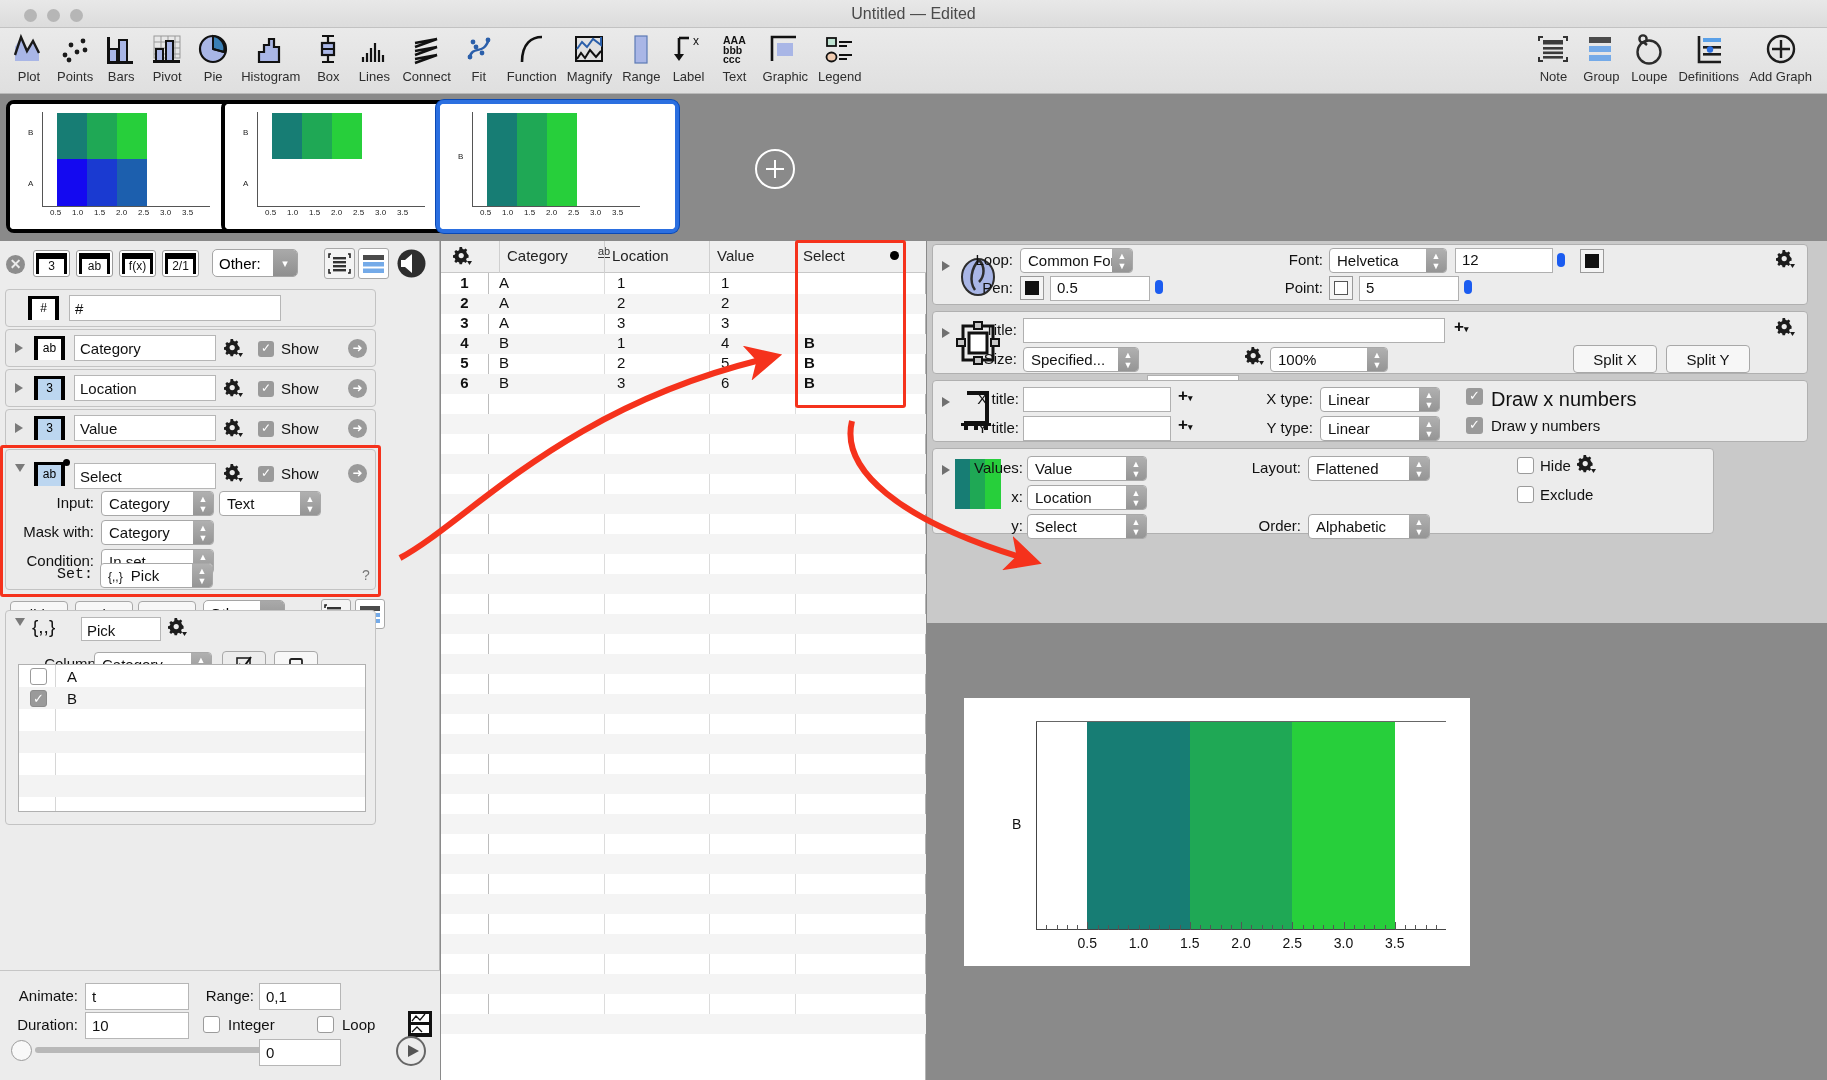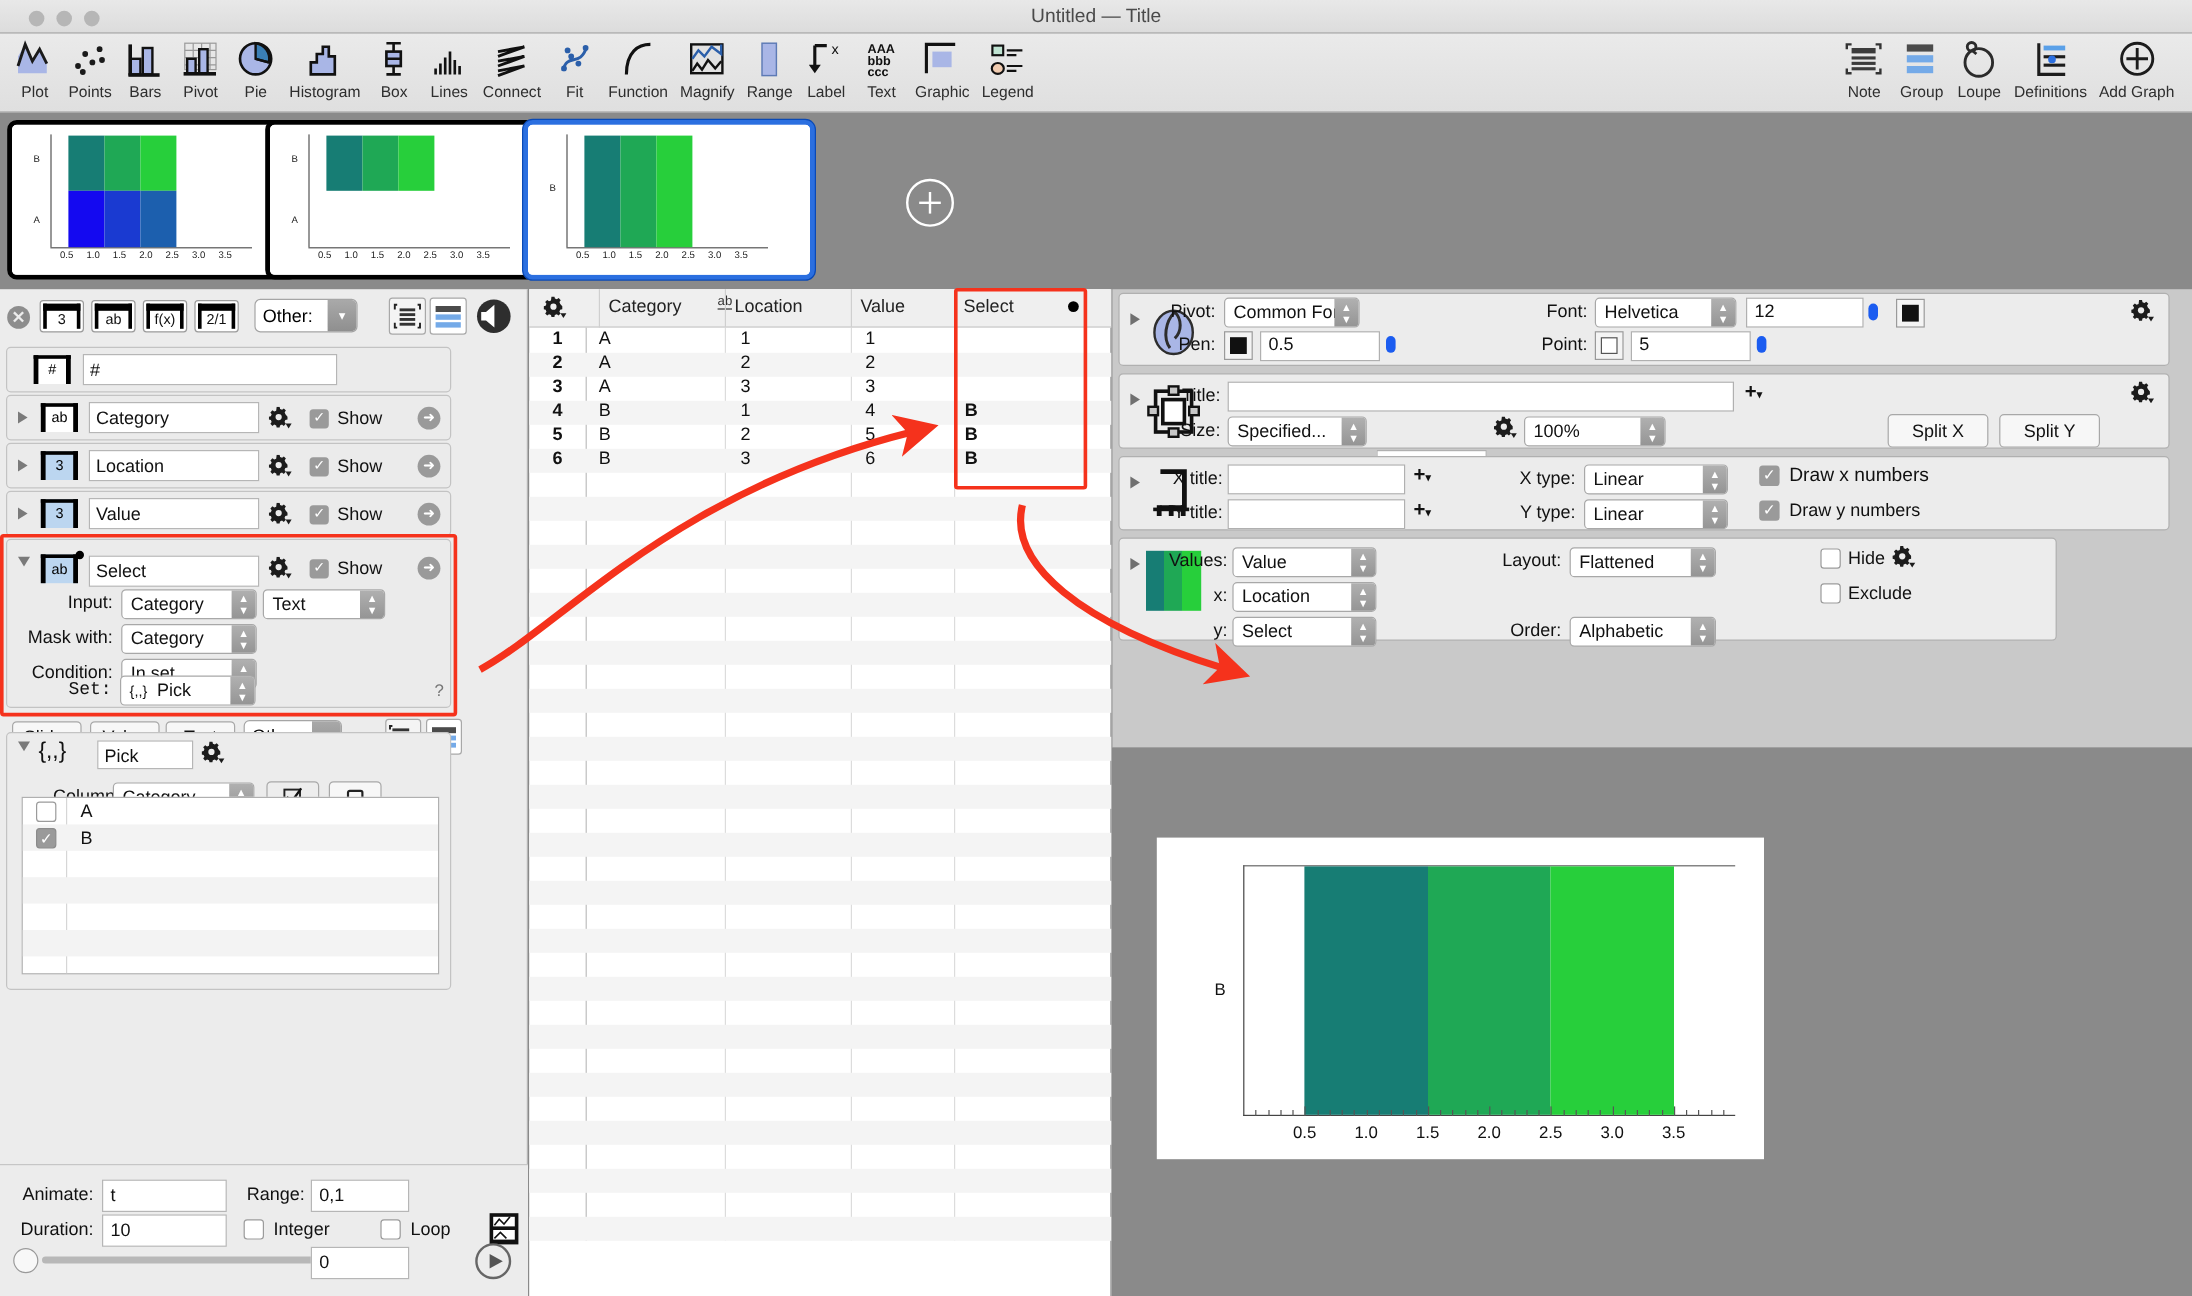--- a/index.html
+++ b/index.html
@@ -280,21 +280,21 @@
 </style>
 </head>
 <body>
 
 <div class="titlebar">
   <div class="traffic">
     <div class="tl"></div>
     <div class="tl"></div>
     <div class="tl"></div>
   </div>
-  <div class="wintitle">Untitled — Title</div>
+  <div class="wintitle">Untitled — Edited</div>
 </div>
 
 <div class="toolbar">
   <div class="tb-items" id="tbleft">
       <div class="tbitem">
         <div class="tbicon">
           <svg width="36" height="32" viewBox="0 0 36 32">
             <path d="M4 28 L4 14 L10 4 L16 18 L22 8 L28 20 L28 28 Z" fill="#a9b6e6"></path>
             <path d="M4 22 L10 4 L16 18 L22 8 L28 20" fill="none" stroke="#1a1a1a" stroke-width="2.4"></path>
           </svg>
@@ -991,21 +991,21 @@
 
   <div class="secbox" style="top:3px;height:61px;">
     <div class="secdisc"></div>
     <div style="position:absolute;left:22px;top:7px;">
       <svg width="46" height="46" viewBox="0 0 46 46">
         <ellipse cx="23" cy="25" rx="16" ry="18" fill="#a9b6e6" stroke="#2d2d2d" stroke-width="2"></ellipse>
         <path d="M24 8 C16 16, 14 30, 20 38" fill="none" stroke="#2d2d2d" stroke-width="2.5"></path>
         <path d="M24 8 C30 14, 30 24, 24 30" fill="none" stroke="#2d2d2d" stroke-width="2.5"></path>
       </svg>
     </div>
-    <div class="rlabel" style="left:10px;top:6px;width:70px;">Pivot:</div>
+    <div class="rlabel" style="left:10px;top:6px;width:70px;">Loop:</div>
     <div class="rpop" style="left:87px;top:3px;width:113px;">
       <span>Common Font</span>
       <span class="sel-caret">▲<br>▼</span>
     </div>
     <div class="rlabel" style="left:330px;top:6px;width:60px;">Font:</div>
     <div class="rpop" style="left:396px;top:3px;width:118px;">
       <span>Helvetica</span>
       <span class="sel-caret">▲<br>▼</span>
     </div>
     <div class="rfield" style="left:522px;top:3px;width:98px;">12</div>
@@ -1092,21 +1092,21 @@
     </div>
     <div class="rlabel" style="left:10px;top:9px;width:76px;">X title:</div>
     <div class="rfield" style="left:90px;top:6px;width:148px;"></div>
     <div class="plusicon" style="left:245px;top:5px;">+<span style="font-size:9px;">▾</span></div>
     <div class="rlabel" style="left:300px;top:9px;width:80px;">X type:</div>
     <div class="rpop" style="left:387px;top:6px;width:120px;">
       <span>Linear</span>
       <span class="sel-caret">▲<br>▼</span>
     </div>
     <div class="chk2" style="left:533px;top:7px;">✓</div>
-    <div style="position:absolute;left:558px;top:7px;font-size:16px;color:#111;">Draw x numbers</div>
+    <div style="position:absolute;left:558px;top:7px;font-size:20px;color:#111;">Draw x numbers</div>
 
     <div class="rlabel" style="left:10px;top:38px;width:76px;">Y title:</div>
     <div class="rfield" style="left:90px;top:35px;width:148px;"></div>
     <div class="plusicon" style="left:245px;top:34px;">+<span style="font-size:9px;">▾</span></div>
     <div class="rlabel" style="left:300px;top:38px;width:80px;">Y type:</div>
     <div class="rpop" style="left:387px;top:35px;width:120px;">
       <span>Linear</span>
       <span class="sel-caret">▲<br>▼</span>
     </div>
     <div class="chk2" style="left:533px;top:36px;">✓</div>

